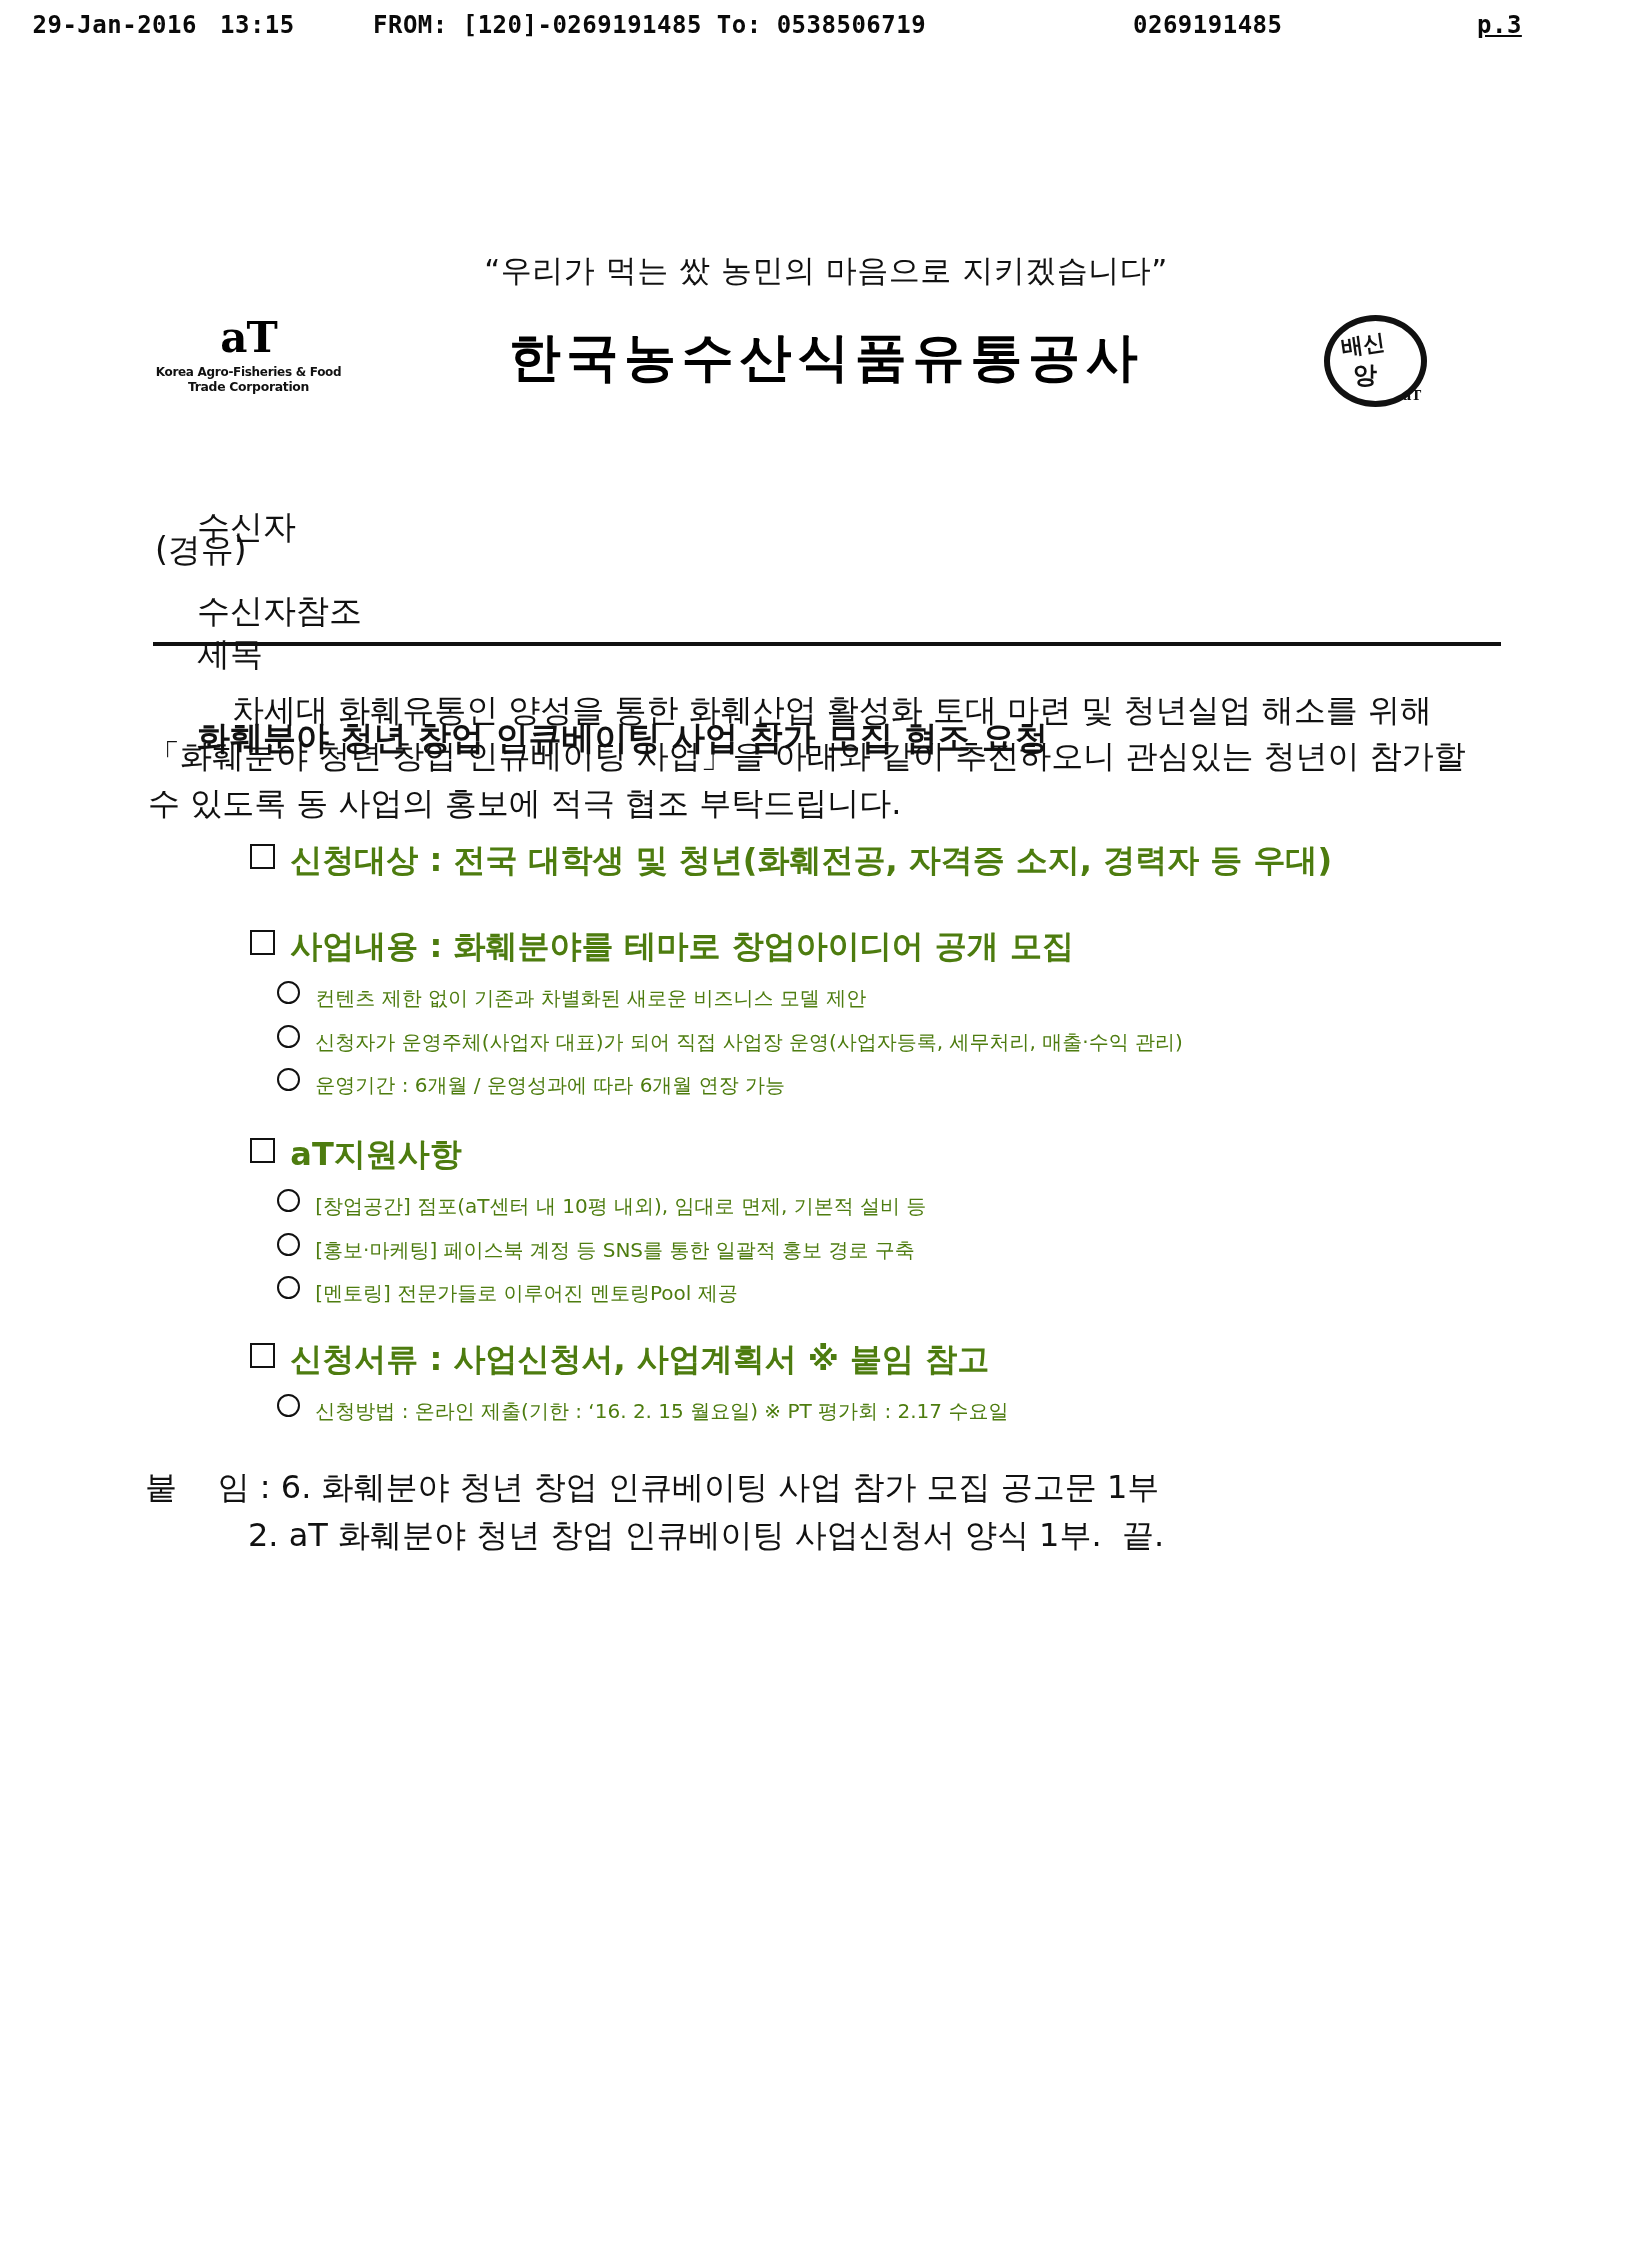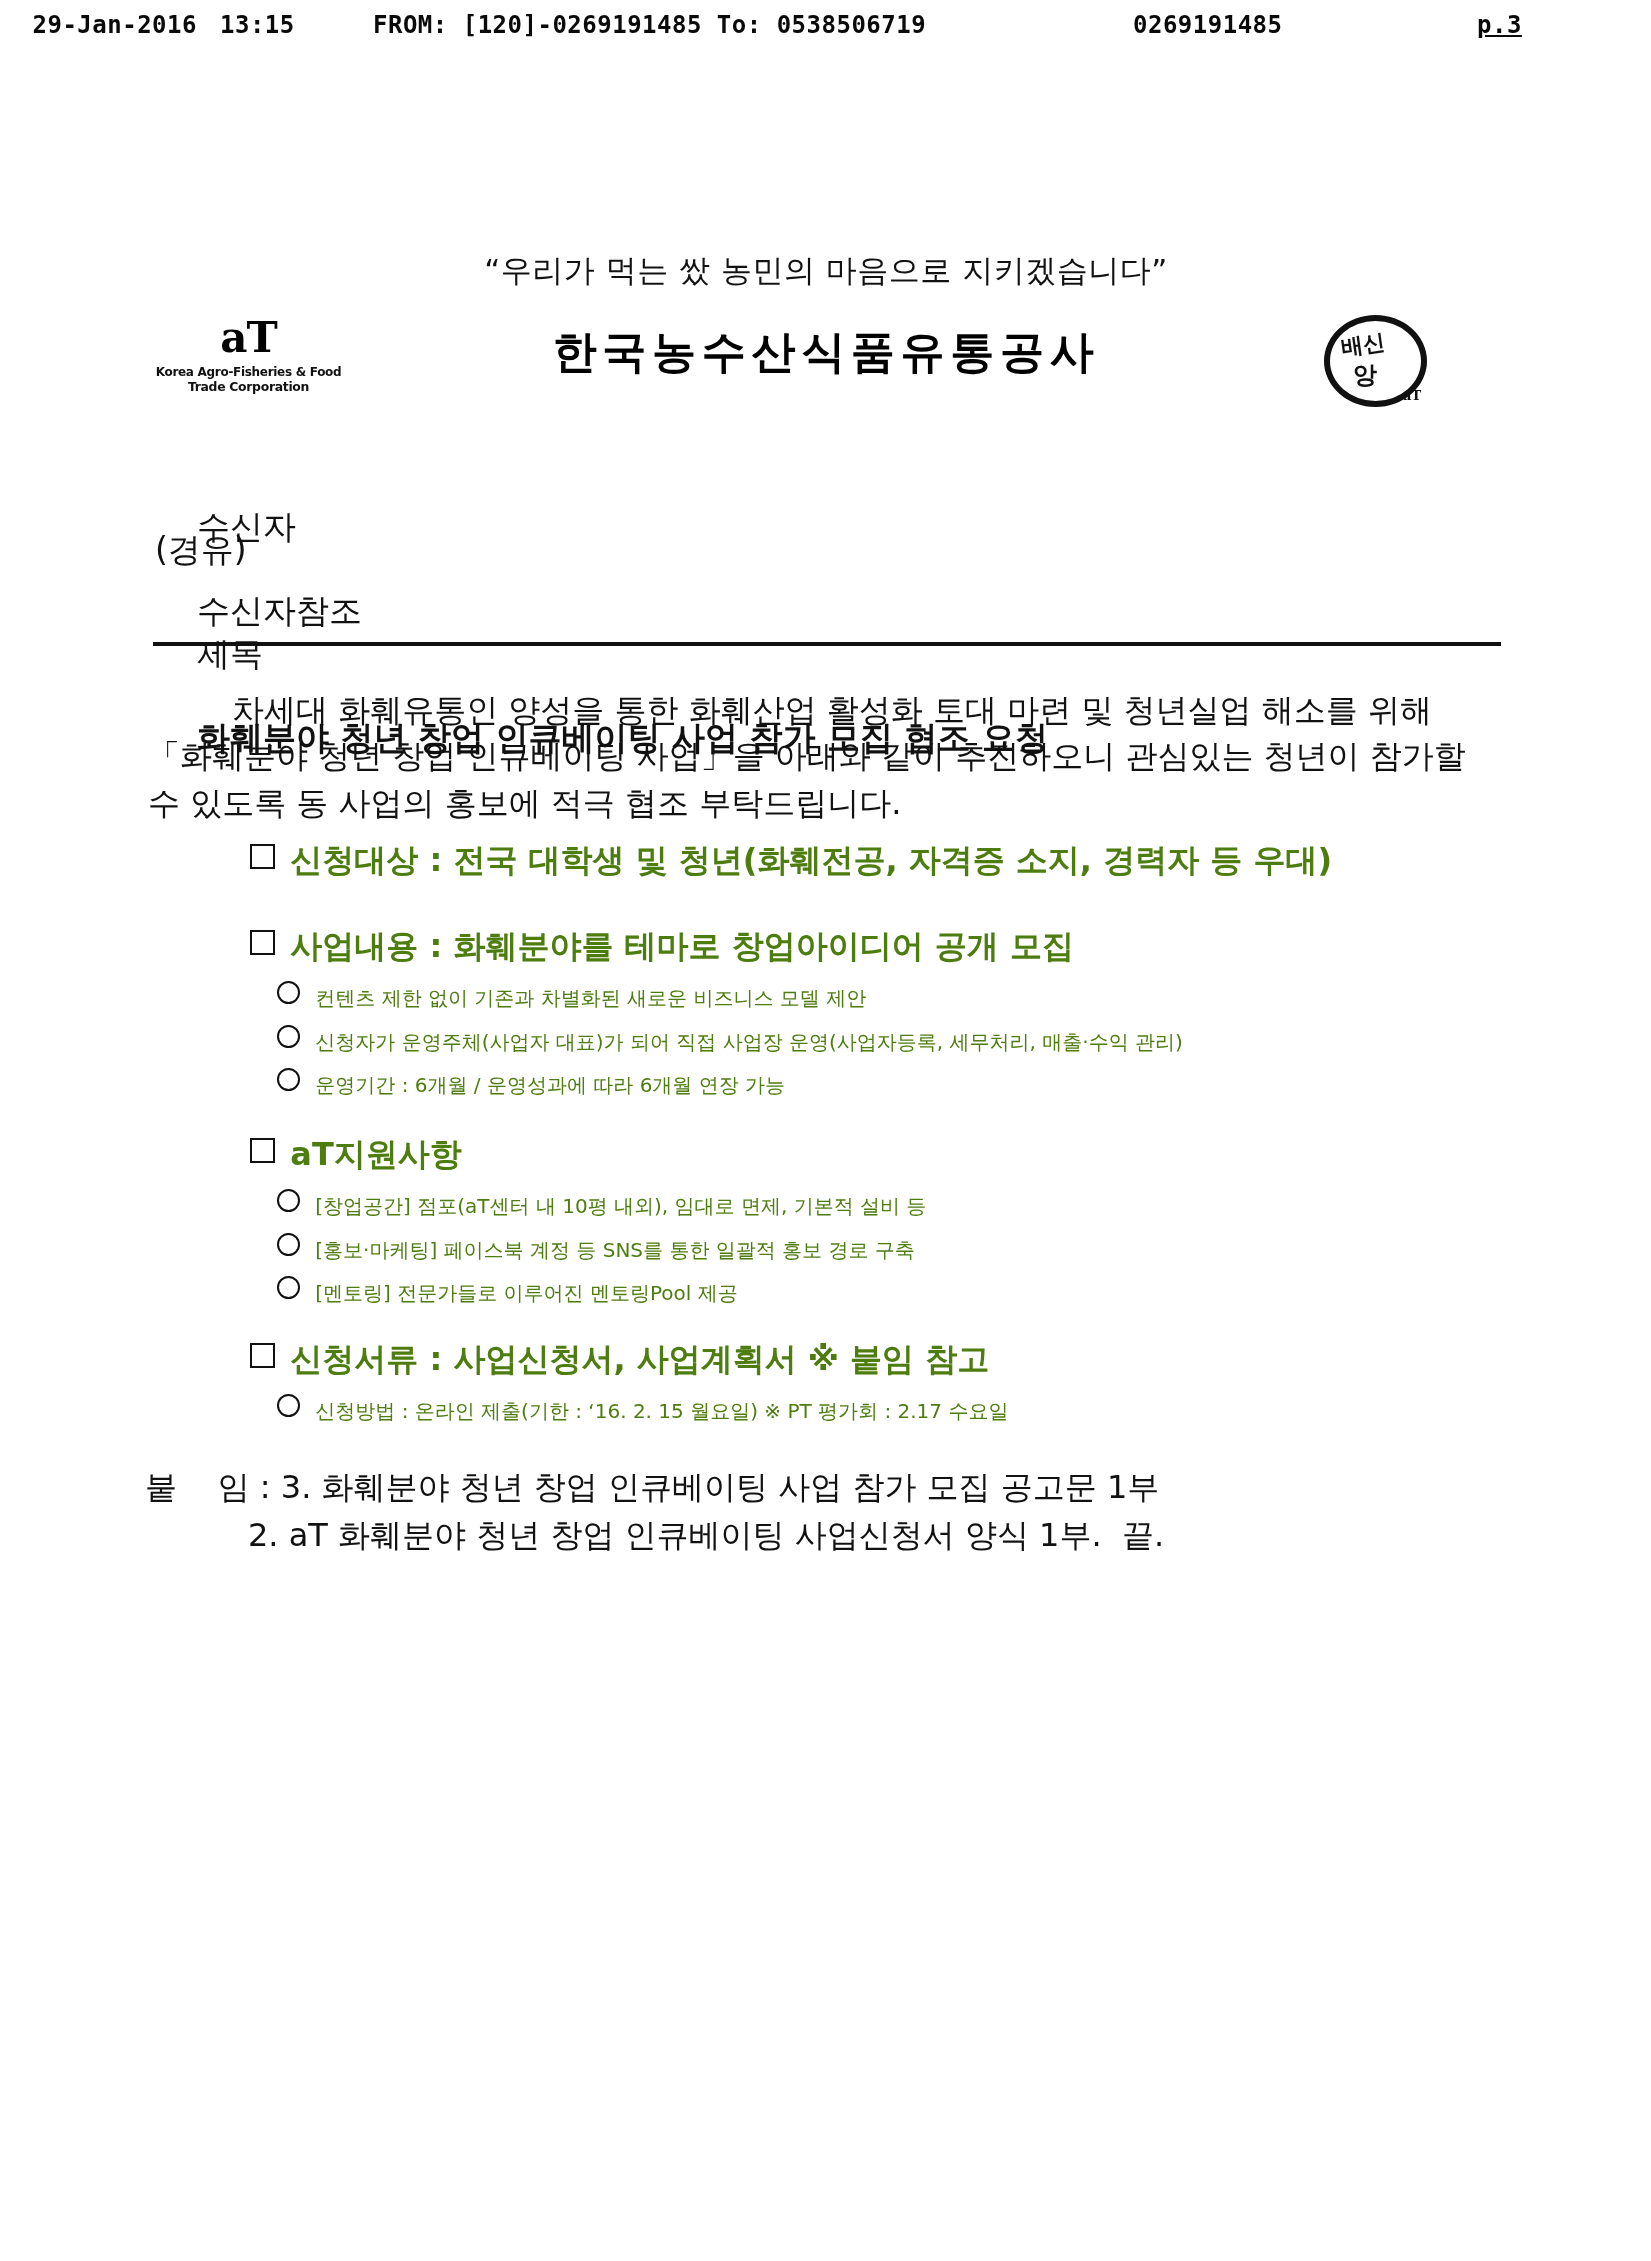--- a/index.html
+++ b/index.html
@@ -56,21 +56,21 @@
     color: #111;
   }
 
   .org-title {
     position: absolute;
     top: 323px;
     left: 0;
     width: 1652px;
     text-align: center;
     font-family: "DejaVu Serif", serif;
-    font-size: 44px;
+    font-size: 52px;
     font-weight: 700;
     letter-spacing: 5.7px;
     color: #000;
   }
 
   
   .logo-at {
     position: absolute;
     top: 317px;
     left: 153px;
@@ -314,18 +314,18 @@
   <div class="section sec-4">
     <div class="sec-head">
       <span class="box"></span><span>신청서류 : 사업신청서, 사업계획서 ※ 붙임 참고</span>
     </div>
     <div class="bullet">
       <span class="circ"></span><span>신청방법 : 온라인 제출(기한 : ‘16. 2. 15 월요일) ※ PT 평가회 : 2.17 수요일</span>
     </div>
   </div>
 
   <div class="attach">
-    <div class="a-line1"><span>붙    임 : </span><span>3. 화훼분야 청년 창업 인큐베이팅 사업 참가 모집 공고문 1부</span></div>
+    <div class="a-line1"><span>붙    임 : </span><span>6. 화훼분야 청년 창업 인큐베이팅 사업 참가 모집 공고문 1부</span></div>
     <div class="a-line2">2. aT 화훼분야 청년 창업 인큐베이팅 사업신청서 양식 1부.  끝.</div>
   </div>
 
 </div>
 
 
 </body></html>

